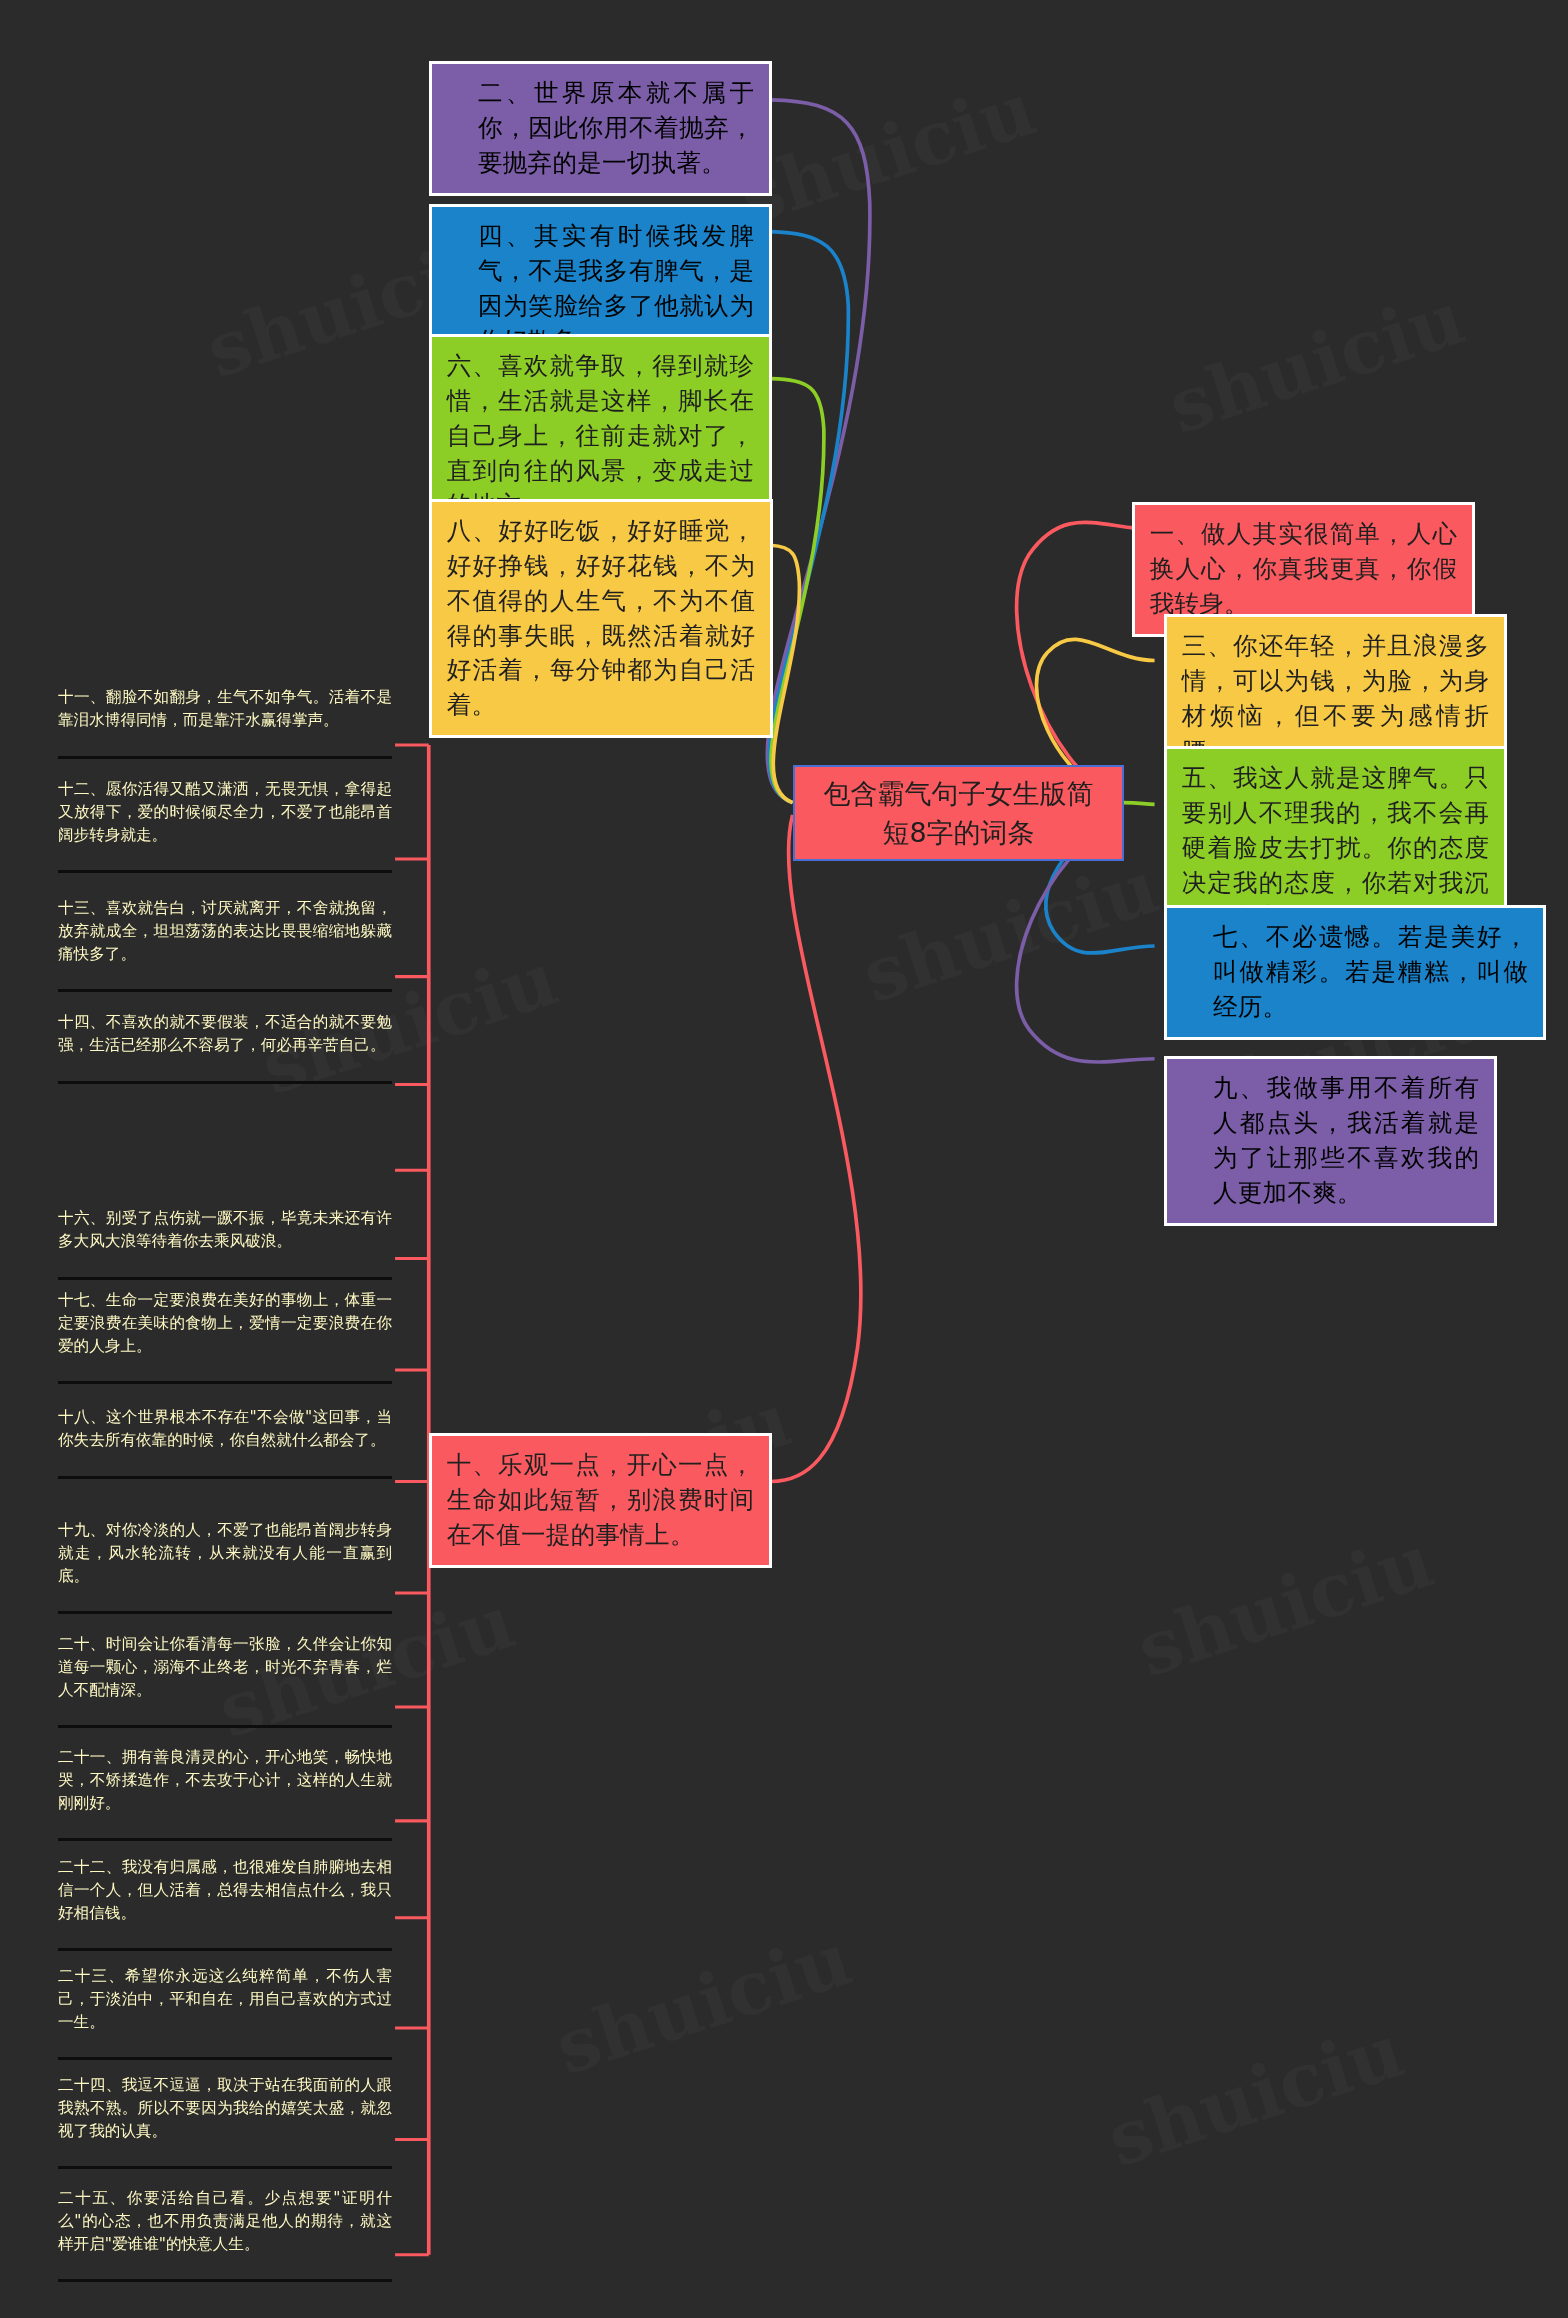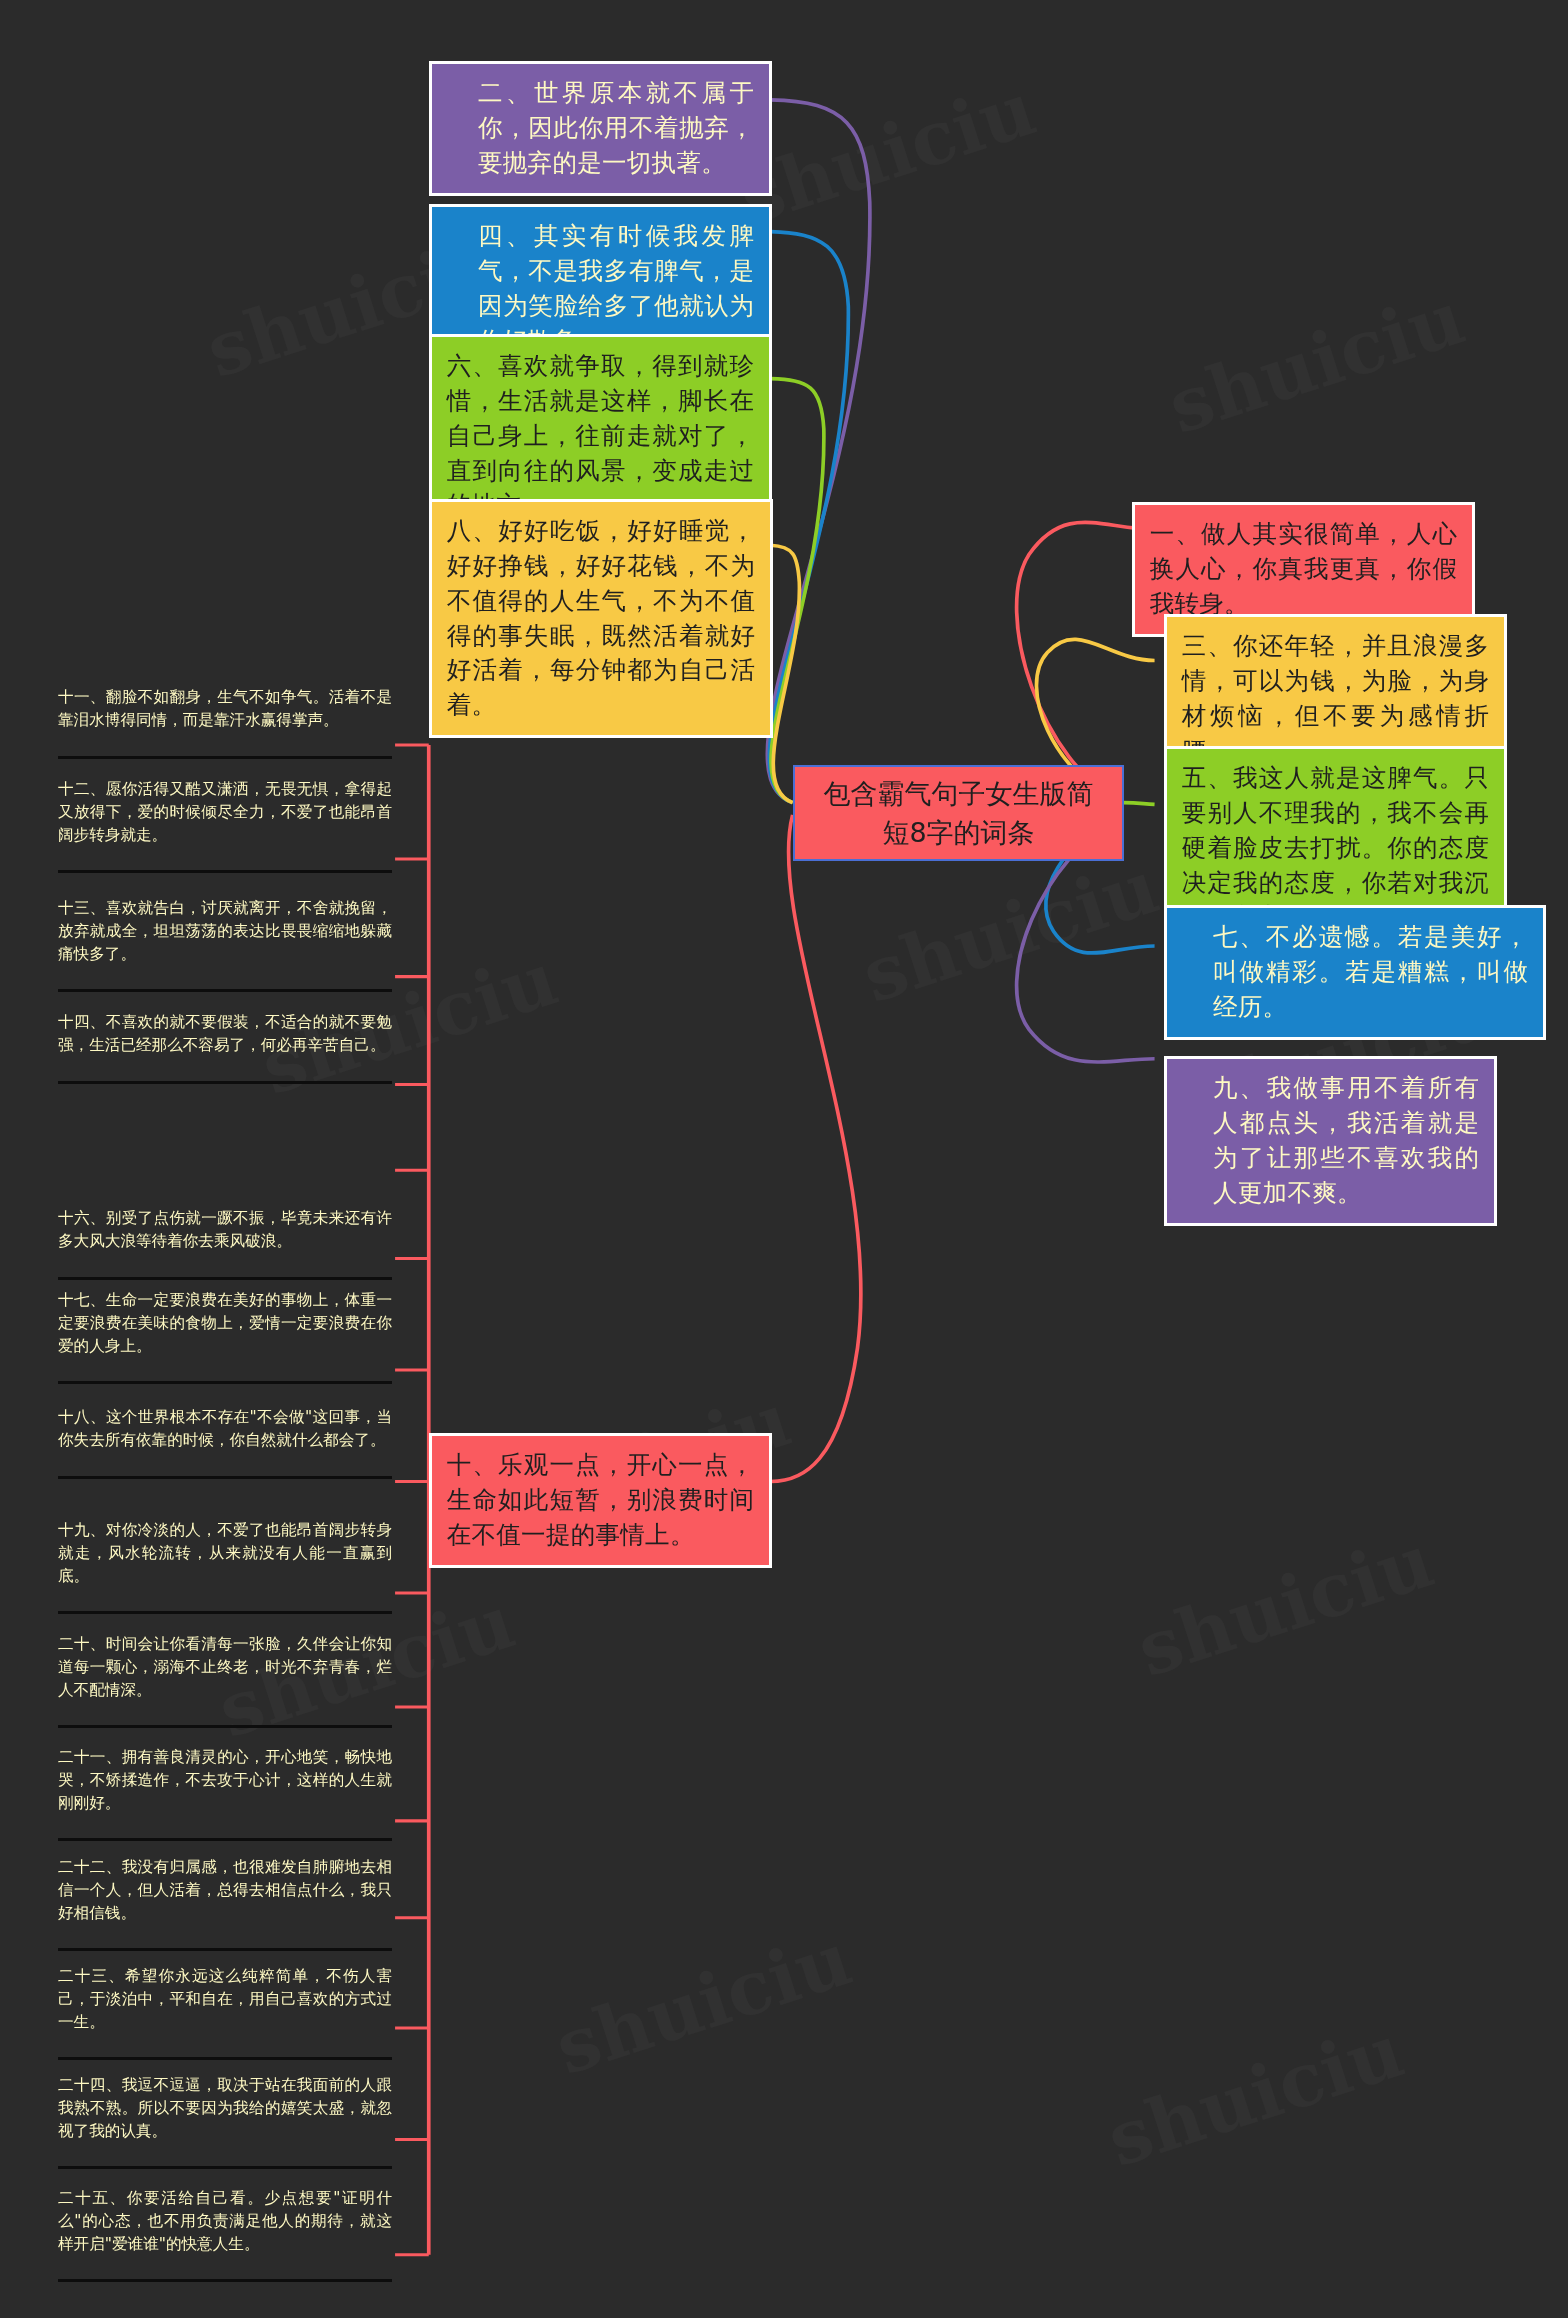--- a/index.html
+++ b/index.html
@@ -17,21 +17,21 @@
     box-sizing:border-box;
     border:3.1px solid #ffffff;
     padding:12.3px 14.7px;
     font-size:24.5px;
     line-height:1.42;
     letter-spacing:0.3px;
     text-align:justify;
     word-break:break-all;
   }
   .node.dark-text{color:#1f1f1f;}
-  .node.light-text{color:#fef9c3;padding-left:46px;}
+  .node.light-text{color:#000000;padding-left:46px;}
 
   
   #central-node{
     position:absolute;
     box-sizing:border-box;
     border:2.5px solid #4a6fd4;
     background:#fa5a5f;
     color:#1f1f1f;
     font-size:27px;
     line-height:1.45;

